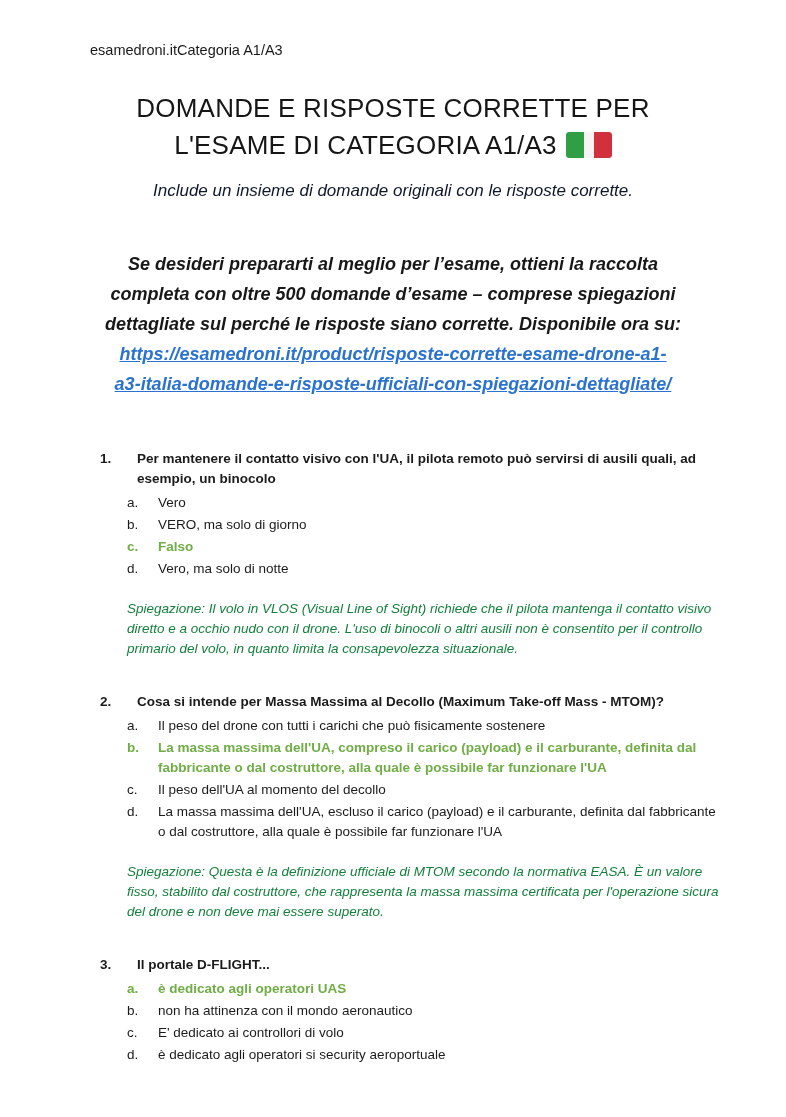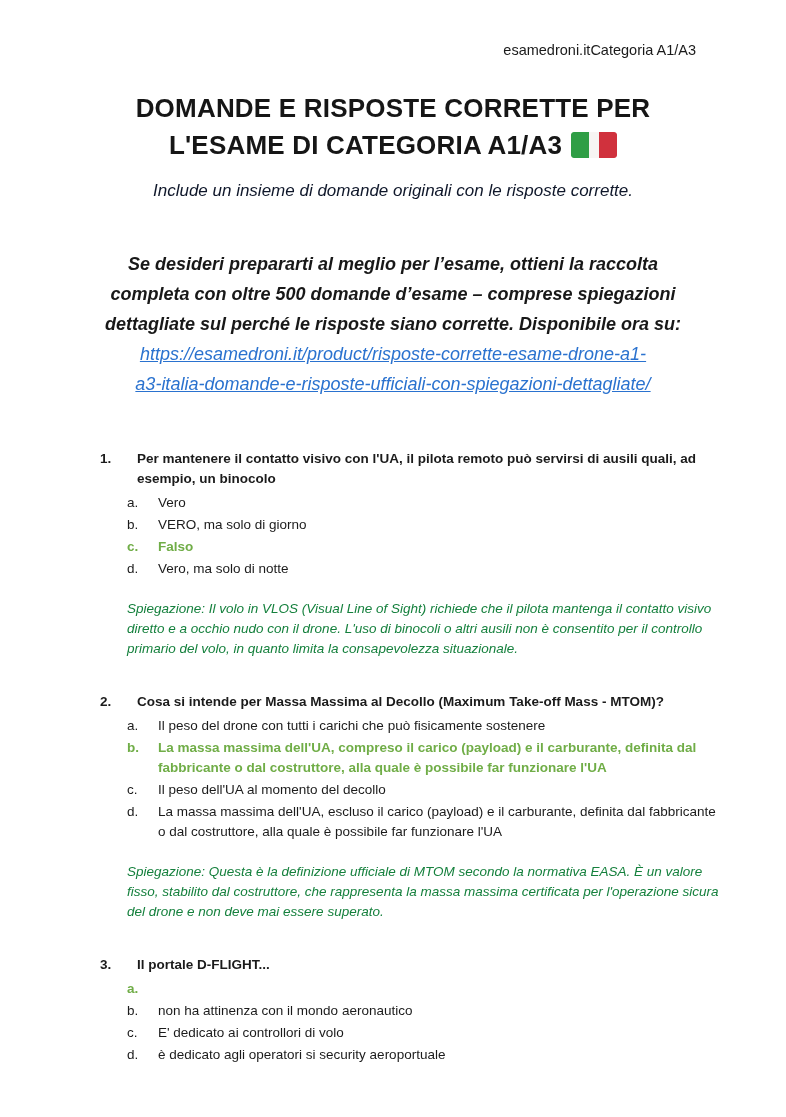--- a/index.html
+++ b/index.html
@@ -8,29 +8,29 @@
     width: 786px; height: 1117px;
     background: #ffffff;
     font-family: "Liberation Sans", sans-serif;
     color: #1b1b1b;
     overflow: hidden;
   }
   .page { width: 786px; height: 1117px; padding: 42px 90px 0 90px; }
 
   
   .header-row {
-    display: flex; justify-content: flex-end; align-items: baseline;
+    display: flex; justify-content: flex-start; align-items: baseline;
     font-size: 14.5px; color: #1a1a1a;
   }
 
   
   .title {
     margin-top: 32px;
     text-align: center;
-    font-size: 26px; font-weight: 700; color: #161616;
+    font-size: 26px; font-weight: 400; color: #161616;
     line-height: 37px;
     letter-spacing: 0.2px;
   }
   .flag {
     display: inline-block; width: 46px; height: 26px;
     vertical-align: -4px; margin-left: 9px;
     border-radius: 2px; overflow: hidden; white-space: nowrap; font-size: 0;
   }
   .flag span { display: inline-block; height: 100%; }
   .flag .fg { width: 18px; background: #2f9e45; border-radius: 3px 0 0 3px; }
@@ -47,21 +47,21 @@
   
   .promo {
     margin-top: 48px;
     text-align: center;
     font-size: 18px; font-weight: 700; font-style: italic;
     line-height: 30px; color: #181818;
   }
   .promo-link {
     display: block;
     color: #2a72cf; text-decoration: underline;
-    font-weight: 400; font-style: italic;
+    font-weight: 700; font-style: italic;
     line-height: 30px; font-size: 18px;
   }
   .promo-link span { display: block; }
 
   
   .questions { margin-top: 50px; width: 665px; font-size: 13.5px; line-height: 20px; }
   .question { padding-left: 10px; margin-bottom: 33px; }
   .q-row { display: flex; }
   .q-num { width: 37px; flex-shrink: 0; font-weight: 700; }
   .q-text { font-weight: 700; max-width: 600px; }
@@ -158,20 +158,21 @@
     </div>
 
     <div class="question">
       <div class="q-row">
         <span class="q-num">3.</span>
         <span class="q-text">Il portale D-FLIGHT...</span>
       </div>
       <div class="options">
         <div class="option correct">
           <span class="opt-letter">a.</span>
+          <span class="opt-text">è dedicato agli operatori UAS</span>
         </div>
         <div class="option">
           <span class="opt-letter">b.</span>
           <span class="opt-text">non ha attinenza con il mondo aeronautico</span>
         </div>
         <div class="option">
           <span class="opt-letter">c.</span>
           <span class="opt-text">E' dedicato ai controllori di volo</span>
         </div>
         <div class="option">

